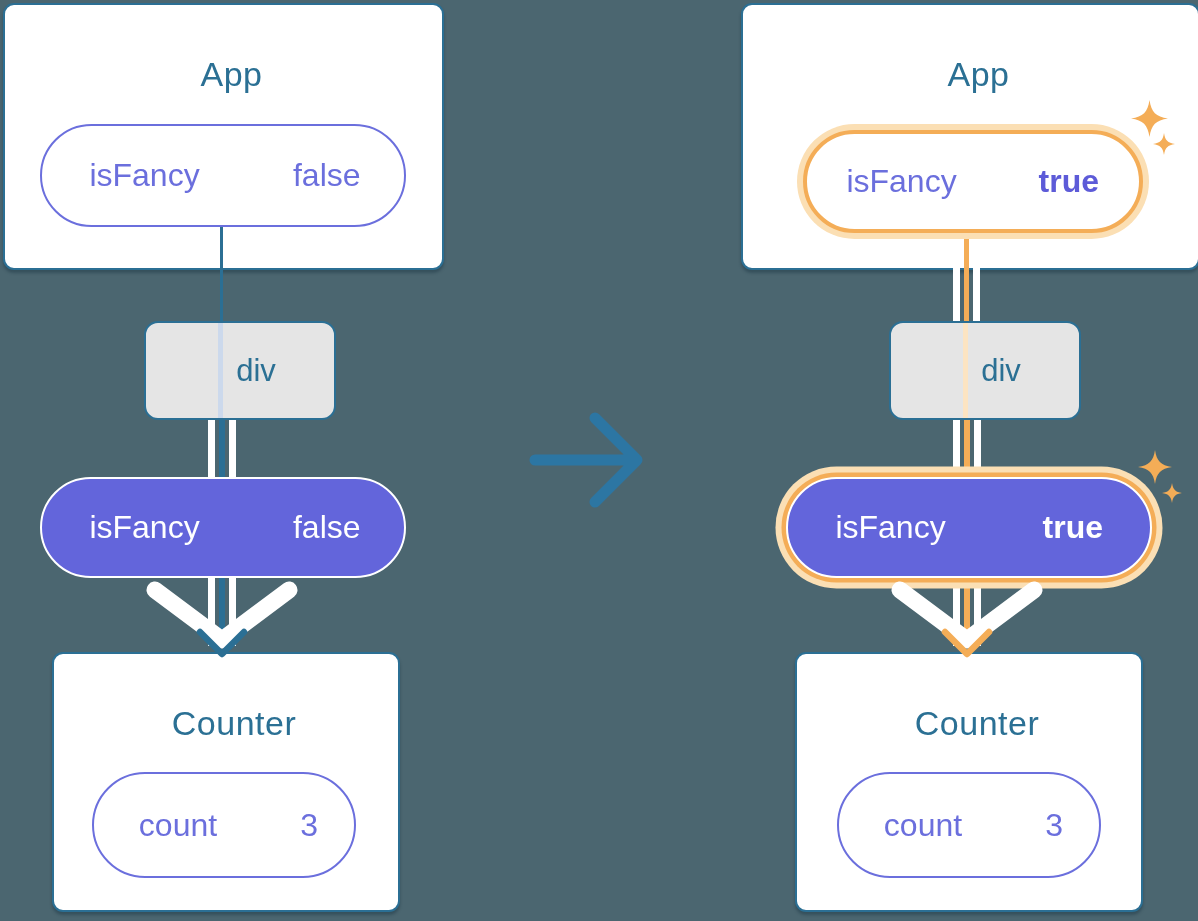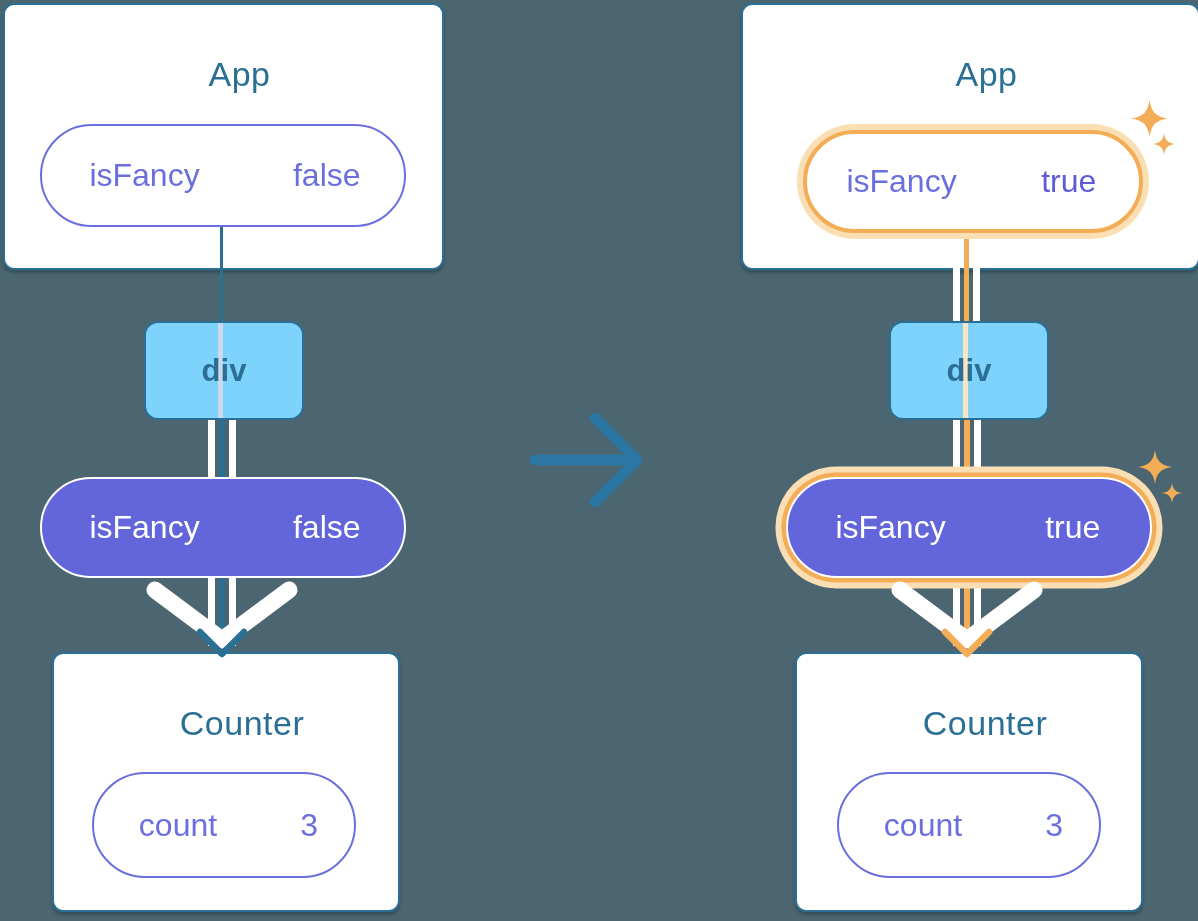--- a/index.html
+++ b/index.html
@@ -10,30 +10,30 @@
   }
   
   .card{
     position:absolute;background:#fff;
     border:2.5px solid var(--card-border,#2b6f94);
     border-radius:11px;
     box-shadow:0 3px 3px rgba(14,40,54,.35);
     z-index:1;
   }
   .card .title{
-    position:absolute;left:16px;width:100%;text-align:center;
+    position:absolute;left:8px;width:100%;text-align:center;
     color:var(--heading-text,#2b7094);
     font-size:34px;font-weight:500;letter-spacing:.5px;
   }
   .node-div{
-    position:absolute;background:#7dd3fc;
+    position:absolute;background:#e5e5e5;
     border:2.5px solid var(--card-border,#2b6f94);
     border-radius:14px;z-index:3;
     display:flex;align-items:center;justify-content:center;
-    color:var(--heading-text,#2b7094);font-size:31px;font-weight:700;
+    color:var(--heading-text,#2b7094);font-size:31px;font-weight:400;padding-left:32px;
   }
   .passline{position:absolute;top:0;height:100%;width:5px;left:72px;}
   .passline.blue{background:var(--blue-pale,#ccd9ec);}
   .passline.orange{background:var(--orange-pale,#fce4c2);}
   .node-div .label{position:relative;z-index:2;}
   
   .pill{
     position:absolute;display:flex;align-items:center;
     background:#fff;border:2.5px solid var(--purple,#6b6fdd);
     border-radius:70px;z-index:4;color:var(--purple,#6b6fdd);
@@ -56,21 +56,21 @@
   .pill.hl-white{
     border:4px solid var(--orange,#f4ad57);
     box-shadow:0 0 0 6px var(--orange-glow,#fbdfb4);
   }
   .pill.hl-white .name{width:189px;}
   .pill.hl-white .sep{background:var(--orange,#f4ad57);width:2.5px;}
   .pill.hl-purple{
     border:2.5px solid #fff;
     box-shadow:0 0 0 4.5px var(--orange,#f4ad57),0 0 0 10.5px var(--orange-glow,#fbdfb4);
   }
-  .bold{font-weight:400;color:var(--purple-bold,#5d5bd8);}
+  .bold{font-weight:700;color:var(--purple-bold,#5d5bd8);}
   .pill.purple .bold{color:#fff;}
   
   .pill.counter .name{width:168px;}
   
   .vline{position:absolute;z-index:2;}
   .vline.teal{background:var(--card-border,#2b6f94);}
   .vline.orange{background:var(--orange,#f4ad57);}
   .vline.white{background:#fff;}
   .arrow-svg{position:absolute;z-index:5;}
   .spark{position:absolute;z-index:6;}

